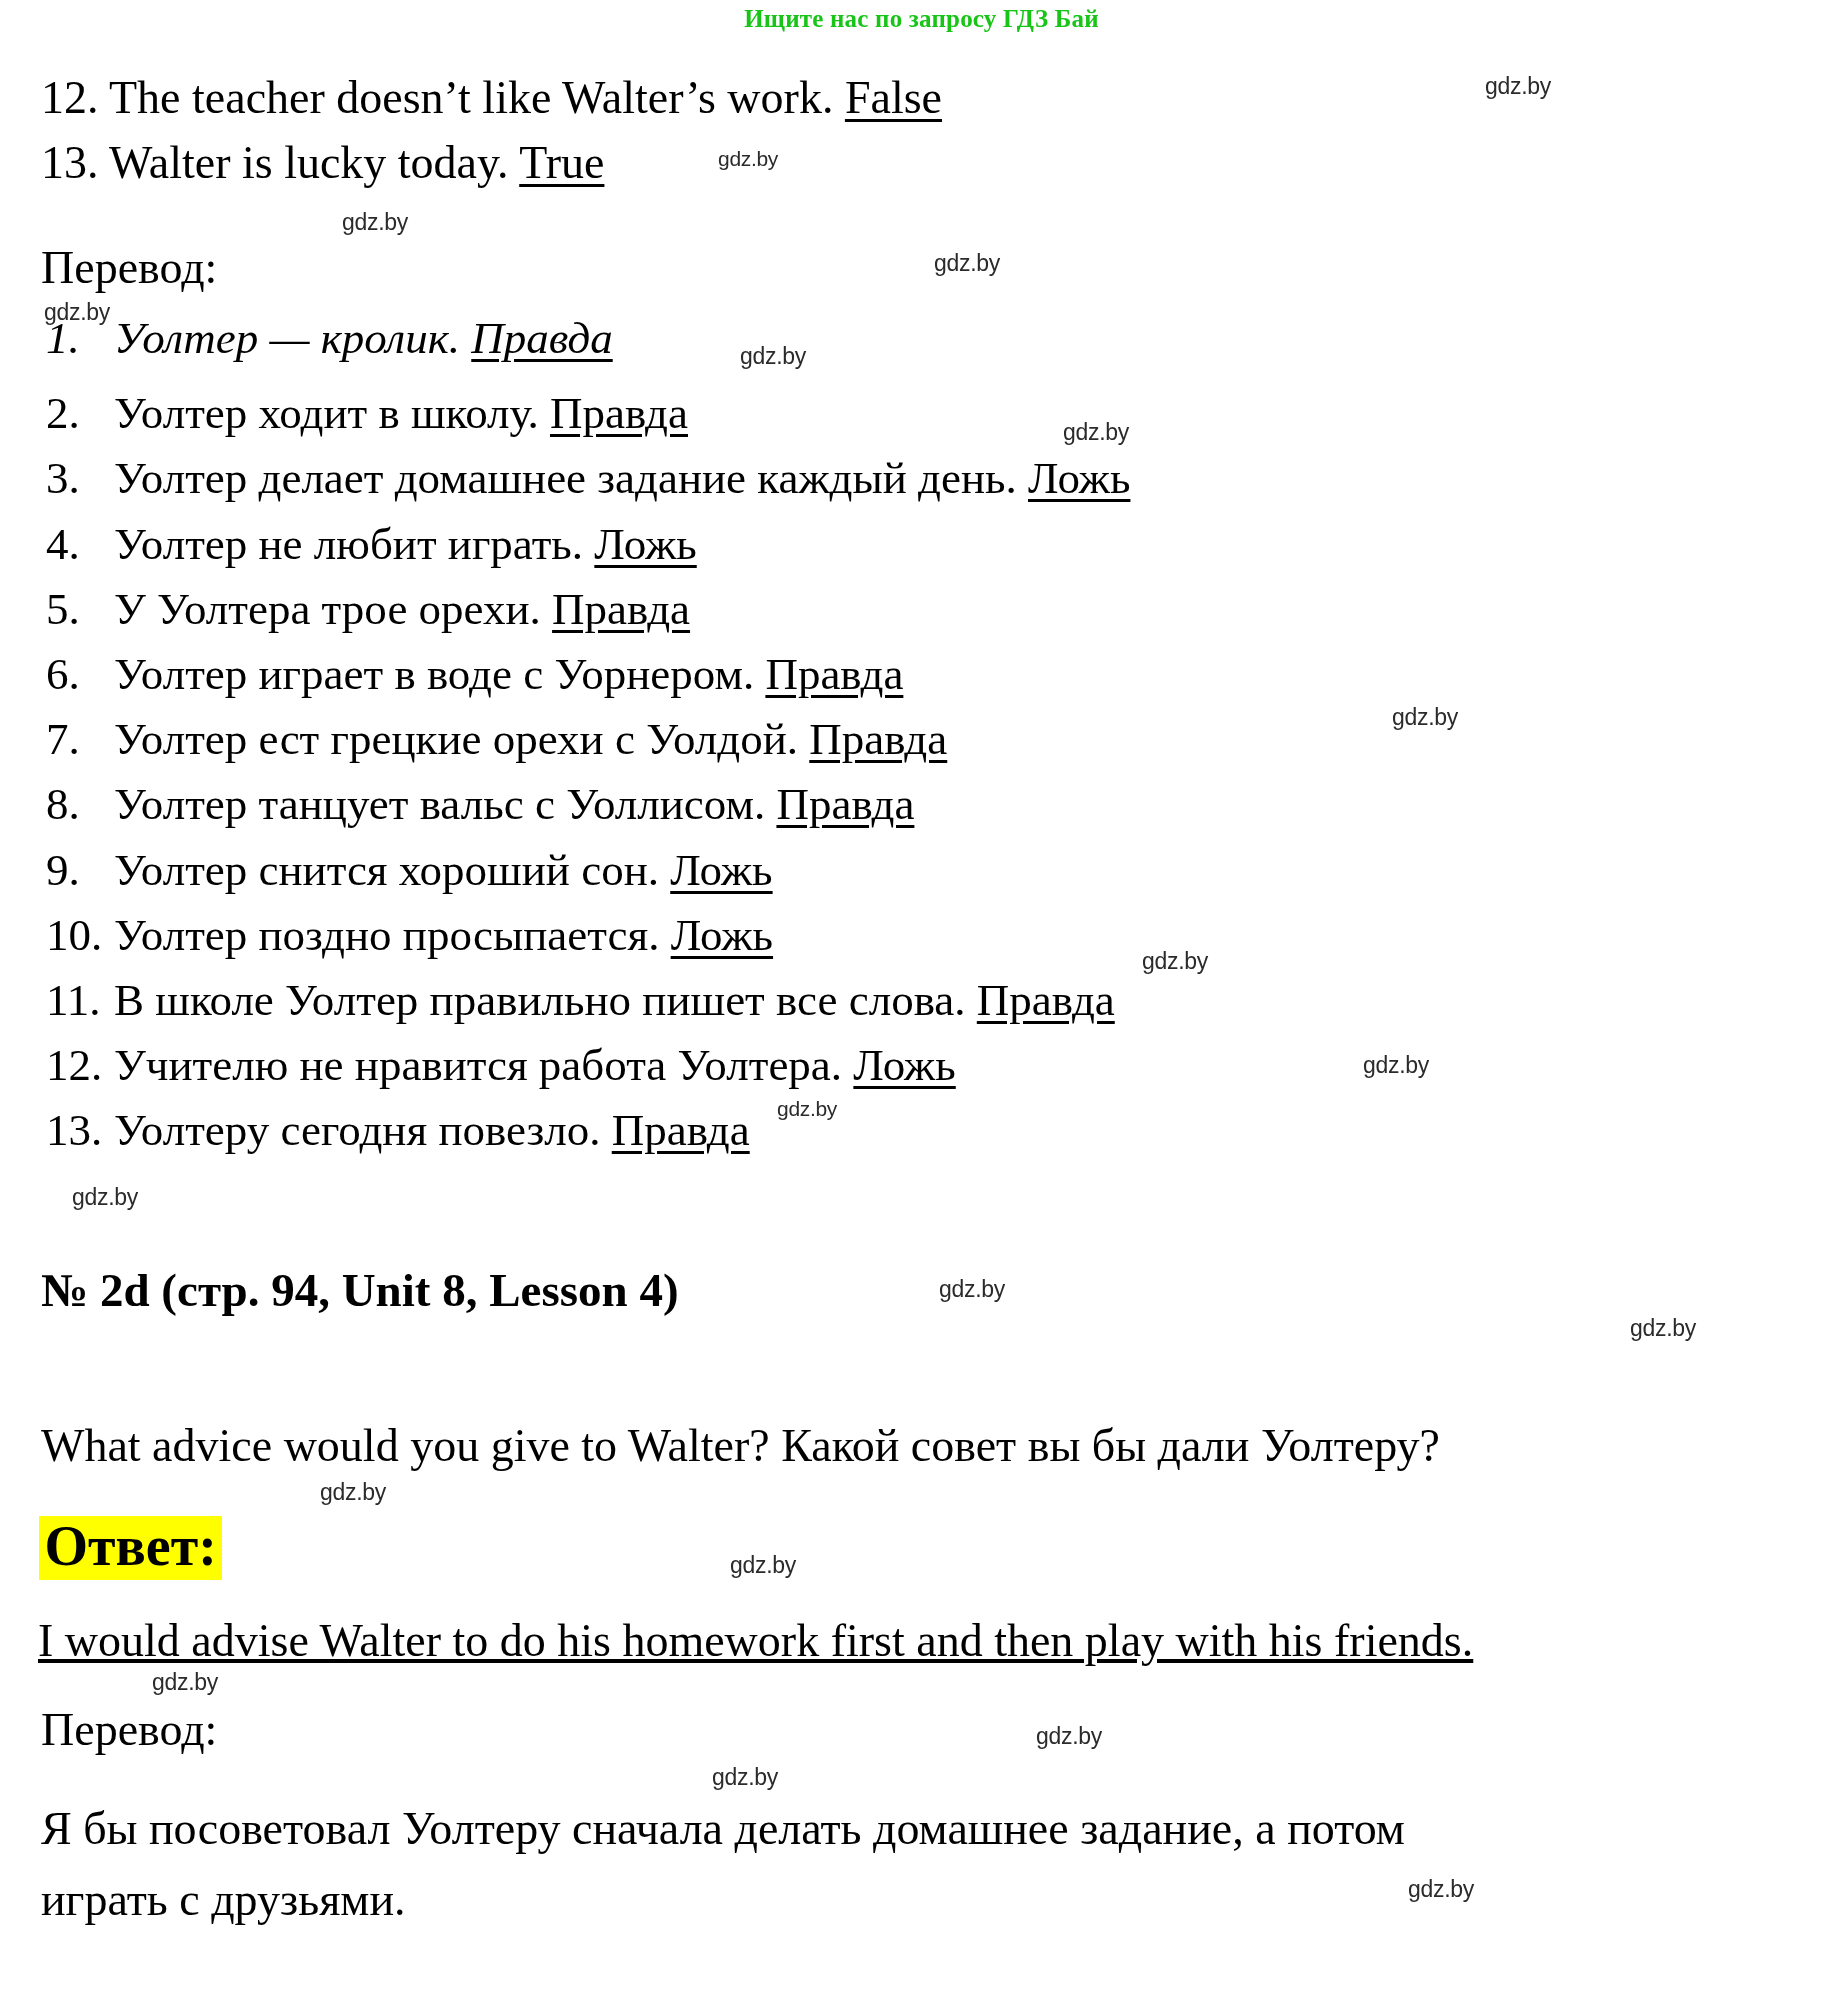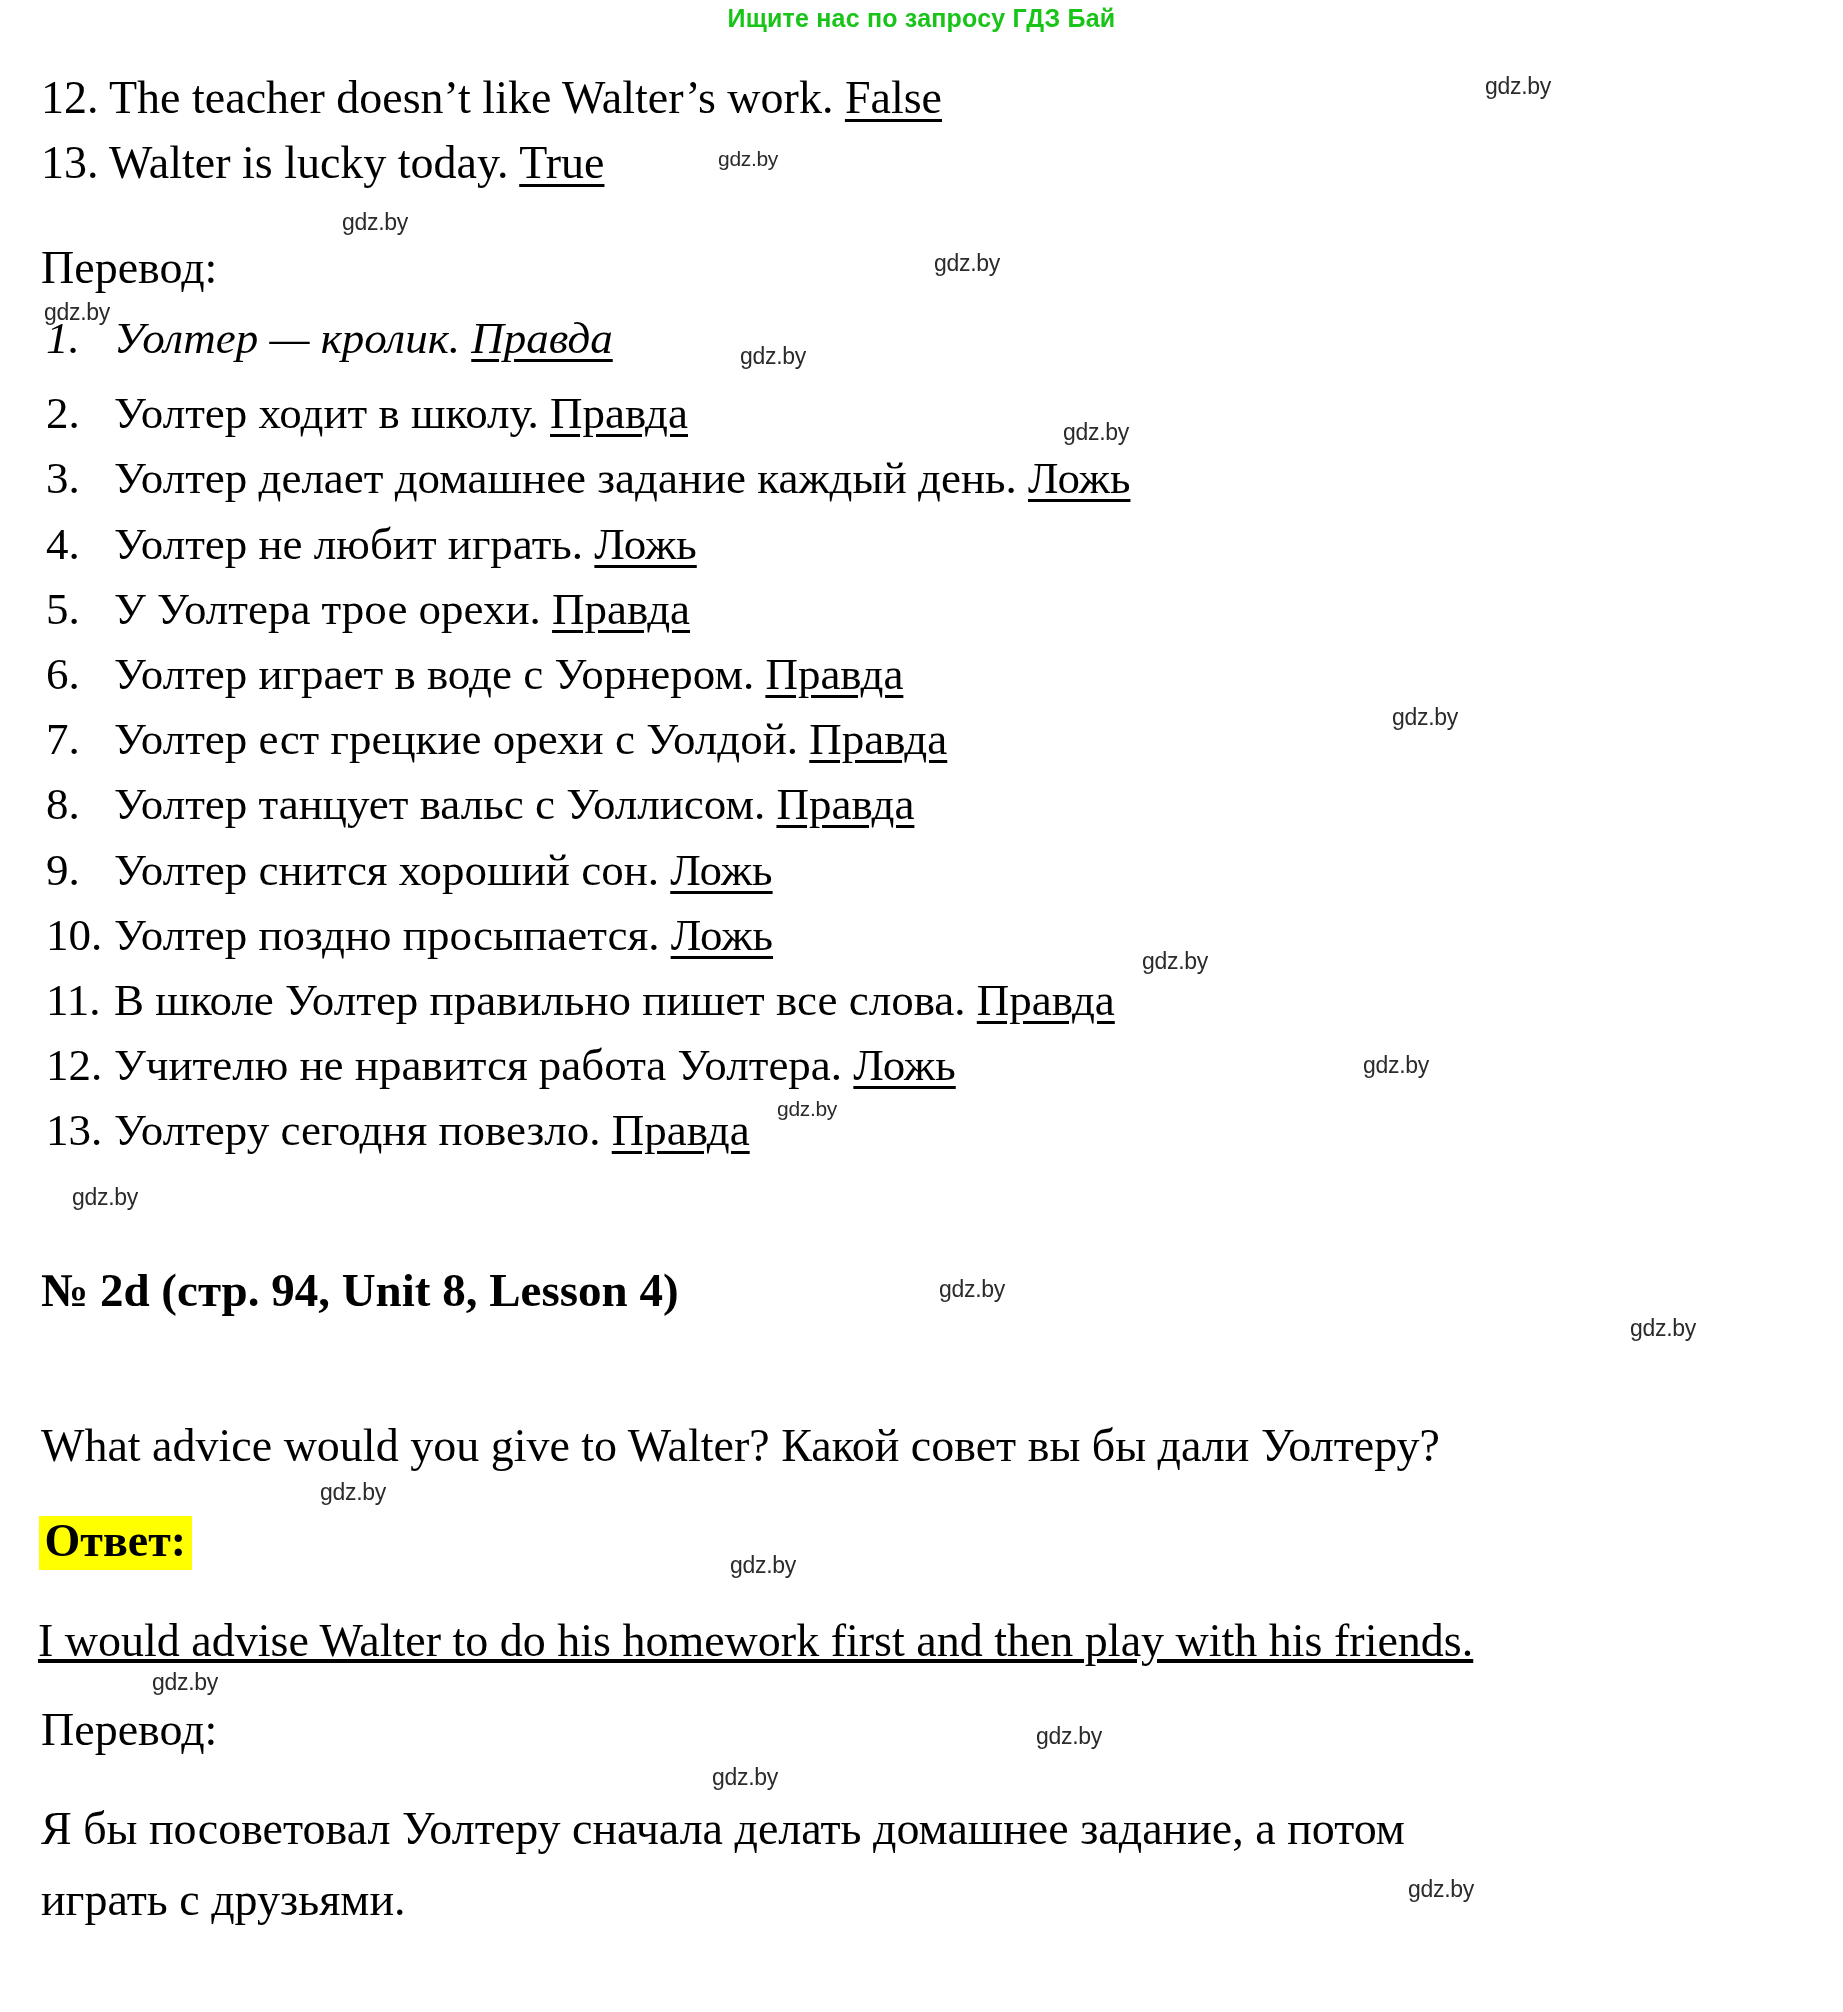--- a/index.html
+++ b/index.html
@@ -19,21 +19,21 @@
     background: #ffffff;
   }
 
   
   .promo {
     position: absolute;
     top: 0;
     left: 0;
     width: 1843px;
     text-align: center;
-    font-family: Liberation Sans, sans-serif;
+    font-family: Liberation Serif, serif;
     font-size: 25px;
     font-weight: 700;
     letter-spacing: 0.2px;
     line-height: 37px;
     white-space: nowrap;
   }
 
   
   .wm {
     position: absolute;
@@ -87,21 +87,21 @@
   }
 
   .q-line {
     font-size: 46px;
     font-family: "Liberation Serif", "DejaVu Serif", serif;
     white-space: nowrap;
   }
 
   .answer-badge {
     font-weight: 700;
-    font-size: 46px;
+    font-size: 56px;
     font-family: "Liberation Serif", "DejaVu Serif", serif;
     padding: 1.8px 5.5px 5.5px 5.5px;
     display: inline-block;
     line-height: 1.02;
     text-align: center;
   }
 
   .para {
     font-size: 46px;
     font-family: "Liberation Serif", "DejaVu Serif", serif;

